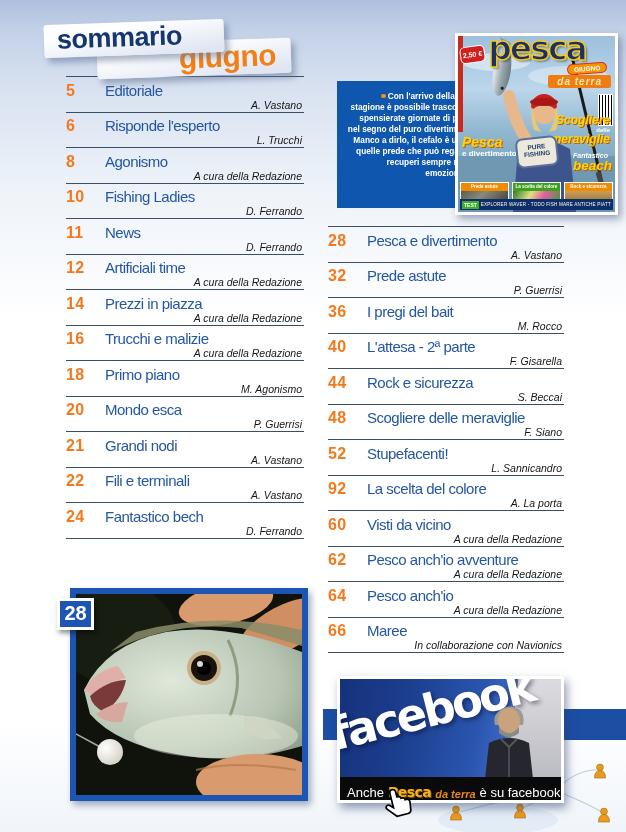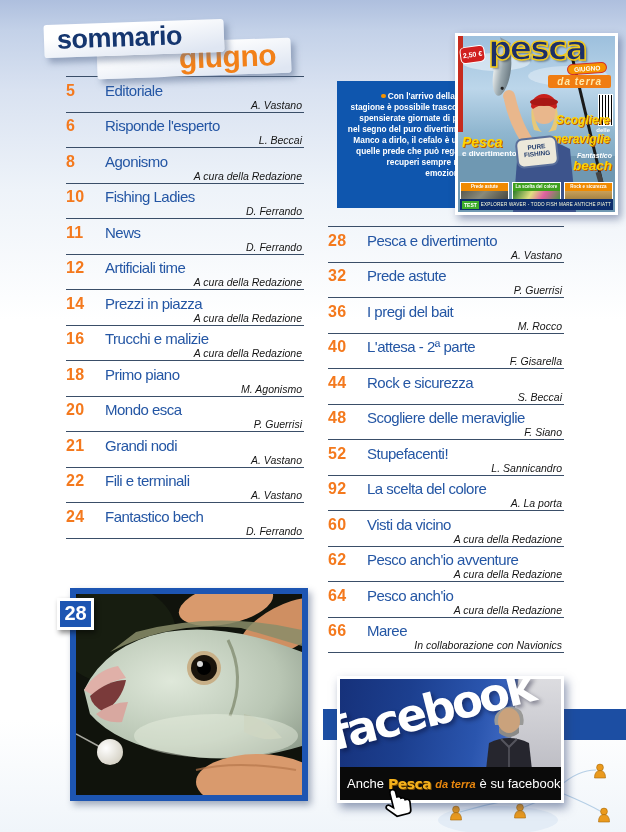--- a/index.html
+++ b/index.html
@@ -49,21 +49,21 @@
     font-size:6.5px;font-weight:bold;padding:1px 6px;transform:rotate(-4deg);}
   .cover-subtitle{right:4px;top:39px;background:#f07d12;color:#ffe9a8;font-style:italic;font-weight:bold;
     font-size:10px;padding:1px 9px;letter-spacing:1px;border-radius:2px;}
   .cover-barcode{right:2px;top:58px;width:13px;height:30px;border:1px solid #fff;
     background:repeating-linear-gradient(90deg,#000 0 1px,#fff 1px 3px);}
   .cl-scogliere{right:5px;top:78px;text-align:right;line-height:1.05;}
   .cl-big{font-size:12px;font-weight:bold;font-style:italic;color:#ffd400;text-shadow:1px 1px 0 #c05a00;}
   .cl-small{font-size:6px;font-weight:bold;color:#fff;}
   .cl-pesca{left:4px;top:99px;line-height:1.05;}
   .cl-pesca .cl-big{font-size:14px;}
-  .cl-beach{right:3px;top:116px;text-align:right;line-height:1.05;}
+  .cl-beach{right:3px;top:116px;text-align:left;line-height:1.05;}
   .cl-beach .cl-big{font-size:13.5px;}
   .shirt-logo{left:58px;top:101px;width:42px;height:30px;background:#ece8da;border:2px solid #5a6f9a;border-radius:7px;
     color:#27406e;font-size:6.5px;font-weight:bold;text-align:center;line-height:1.15;padding-top:4px;box-sizing:border-box;transform:rotate(-6deg);}
   .thumbs{left:2px;top:146px;right:2px;display:flex;gap:3px;}
   .thumb{flex:1;border:1px solid #fff;position:relative;}
   .thumb-bar{height:8px;font-size:4.5px;font-weight:bold;color:#fff;text-align:center;line-height:8px;white-space:nowrap;overflow:hidden;}
   .thumb-img{height:15px;}
   .tb-orange{background:#f08a00;} .tb-green{background:#3fa01e;}
   .ti-1{background:linear-gradient(135deg,#5a5a52,#8a8a7a 40%,#3a3a32);}
   .ti-2{background:linear-gradient(120deg,#2a7a2a,#e0e080 35%,#e060a0 60%,#30a030);}
@@ -82,21 +82,21 @@
   .fb-band{left:323px;top:709px;width:303px;height:31px;background:#1c4ea3;z-index:1;}
   .network{left:428px;top:742px;width:198px;height:90px;z-index:1;}
   .fb-photo{left:337px;top:676px;width:227px;height:127px;background:#fff;padding:3px;box-sizing:border-box;
     z-index:2;box-shadow:3px 5px 9px rgba(40,60,110,.5);}
   .fb-inner{position:relative;width:221px;height:121px;overflow:hidden;
     background:linear-gradient(100deg,#16317a 0%,#1c3f8f 30%,#2a55ae 60%,#3c66bf 72%,#7b86a0 74%,#c2c4ca 100%);}
   .fb-wall{position:absolute;right:-8px;top:0;width:58px;height:100%;background:linear-gradient(#dcdce0,#b4b4bc);transform:skewX(-7deg);}
   .fb-logo{position:absolute;left:-9px;top:30px;width:260px;color:#fff;font-size:45px;font-weight:bold;letter-spacing:-3px;
     transform:rotate(-14deg);transform-origin:left center;font-family:"DejaVu Sans",sans-serif;text-shadow:2px 3px 4px rgba(0,0,30,.4);white-space:nowrap;}
   .fb-man{position:absolute;right:22px;top:20px;}
-  .fb-caption{position:absolute;left:0;right:0;bottom:0;height:33px;background:#0a0a0a;display:flex;align-items:center;gap:4px;padding:0 7px;white-space:nowrap;}
+  .fb-caption{position:absolute;left:0;right:0;bottom:0;height:23px;background:#0a0a0a;display:flex;align-items:flex-end;gap:4px;padding:0 7px;white-space:nowrap;}
   .fbc-plain{color:#fff;font-size:13px;}
   .fbc-brand1{color:#f5b21c;font-weight:bold;font-size:14px;letter-spacing:-.5px;text-shadow:1px 1px 0 #7a4a00;font-family:"DejaVu Sans",sans-serif;}
   .fbc-brand2{color:#e8870e;font-weight:bold;font-style:italic;font-size:11px;}
   .cursor{left:383px;top:786px;width:32px;height:36px;z-index:3;transform:rotate(-14deg);}
 </style>
 </head>
 <body>
 
 <div class="abs banner banner-sommario">
   <div class="txt">sommario</div>
@@ -113,21 +113,21 @@
         <span class="toc-title">Editoriale</span>
       </div>
       <div class="toc-author">A. Vastano</div>
     </div>
 
     <div class="toc-entry">
       <div class="toc-row">
         <span class="toc-num">6</span>
         <span class="toc-title">Risponde l'esperto</span>
       </div>
-      <div class="toc-author">L. Beccai</div>
+      <div class="toc-author">L. Trucchi</div>
     </div>
 
     <div class="toc-entry">
       <div class="toc-row">
         <span class="toc-num">8</span>
         <span class="toc-title">Agonismo</span>
       </div>
       <div class="toc-author">A cura della Redazione</div>
     </div>
 

